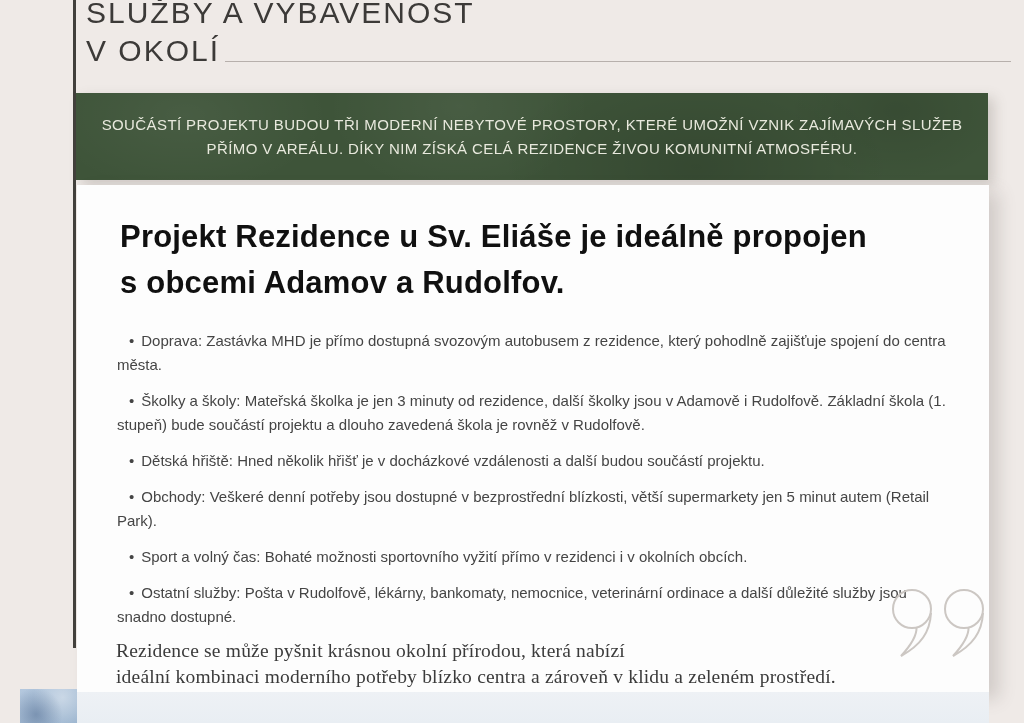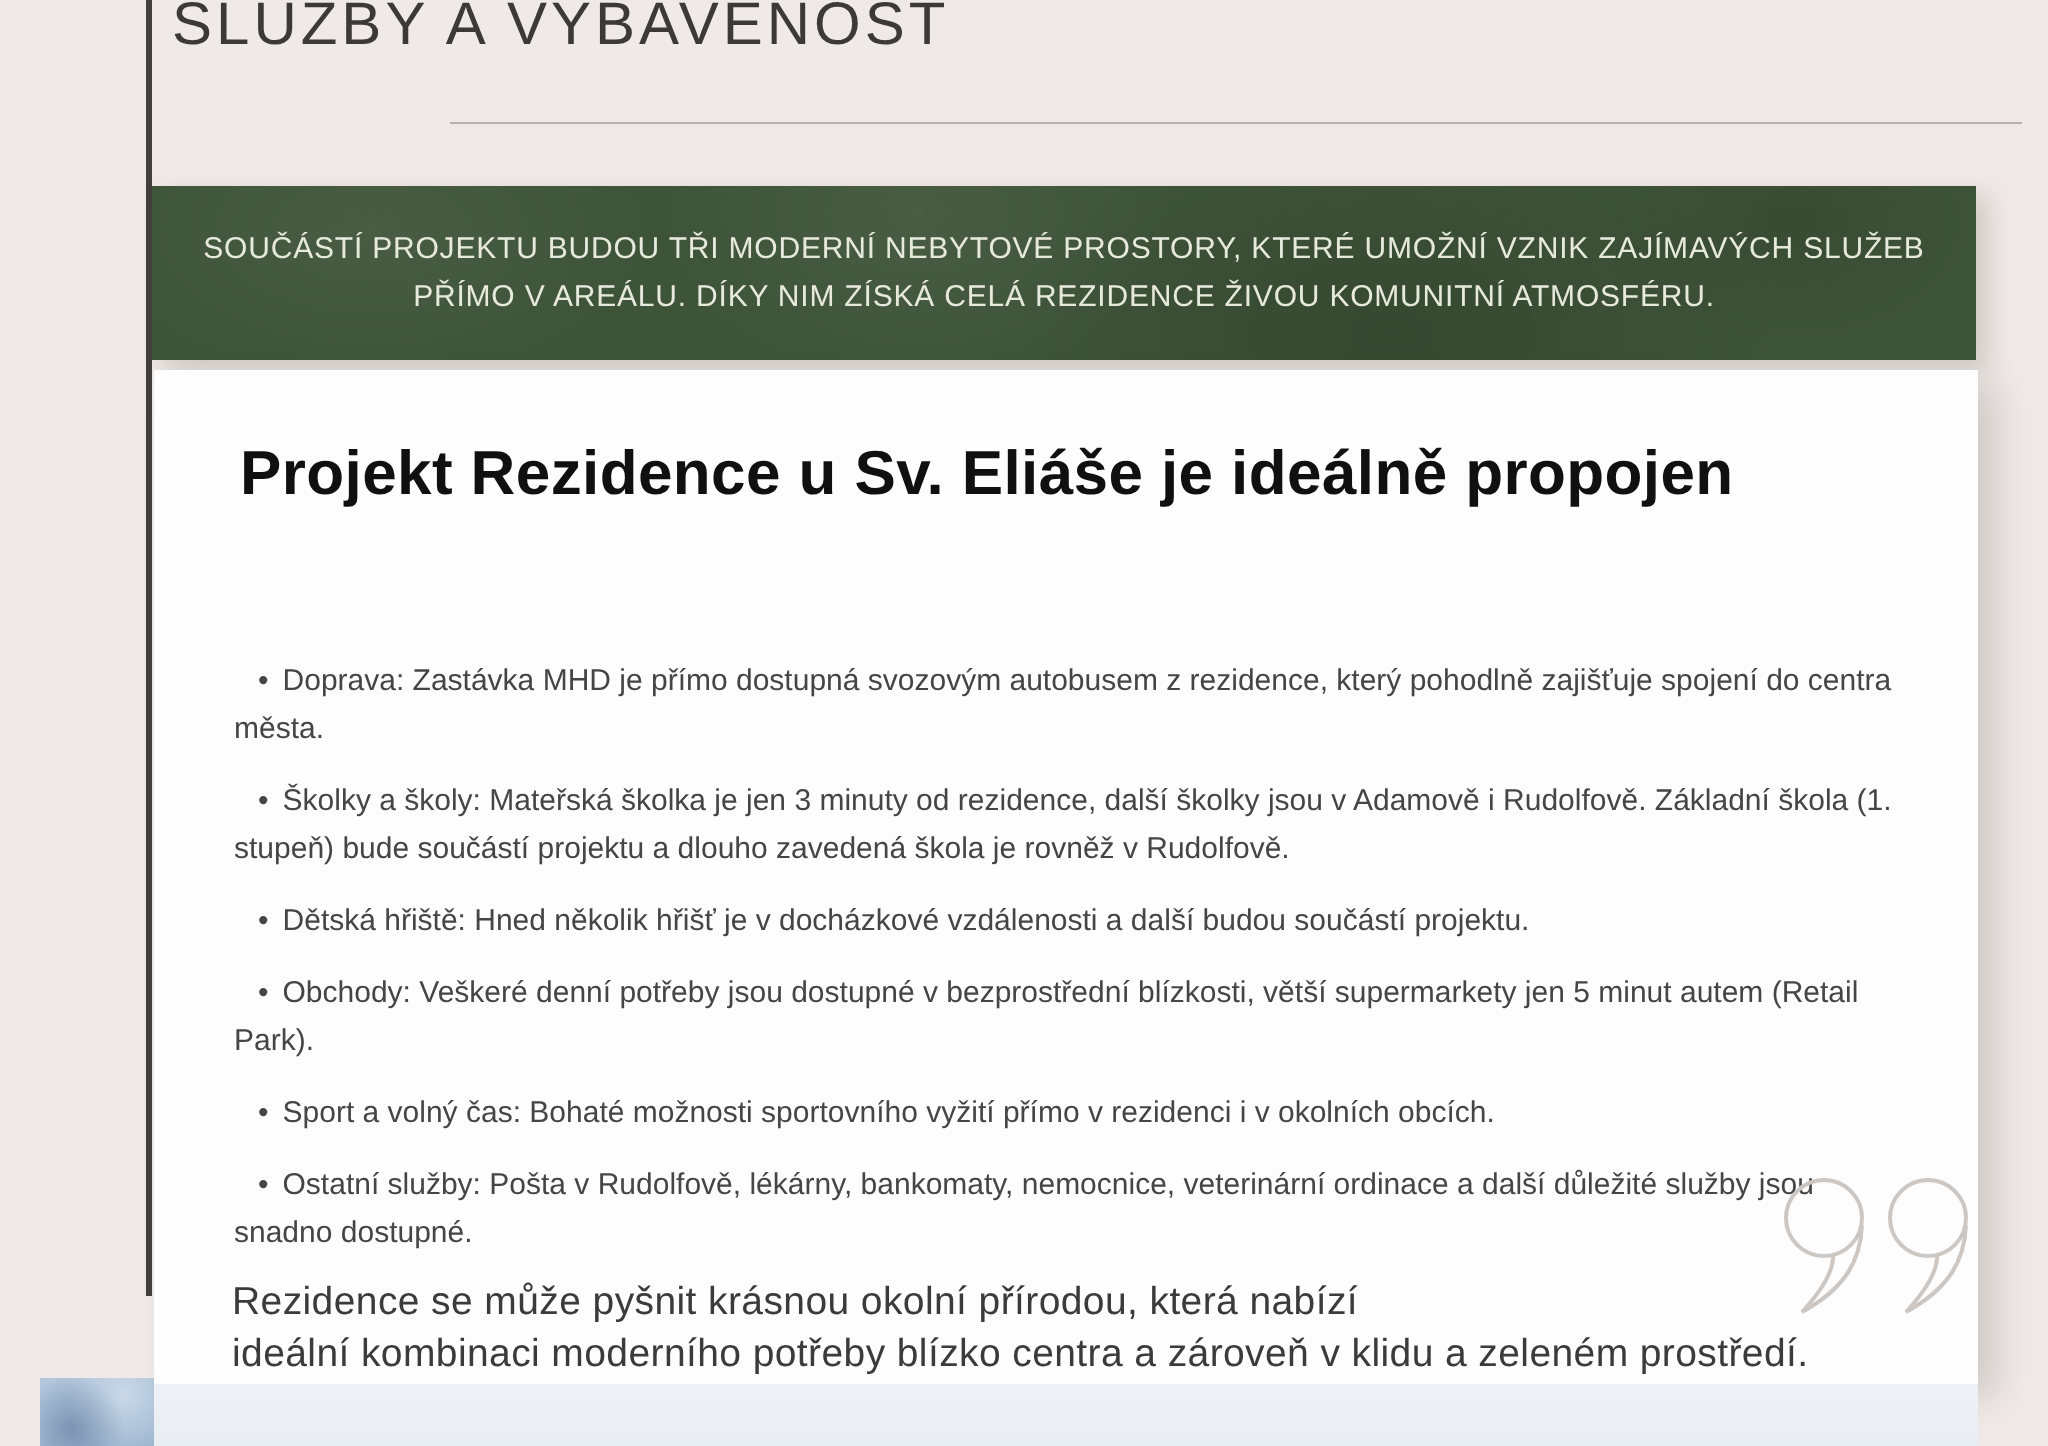--- a/index.html
+++ b/index.html
@@ -57,21 +57,21 @@
   }
   .bullet-item{margin:0 0 12px 0;text-indent:12px;}
   .bullet-item .dot{margin-right:7px;}
   
   .quote-icon{position:absolute;left:866px;top:586px;}
   
   .quote-par{
     position:absolute;left:96px;top:638px;width:840px;
     font-size:19.5px;line-height:26px;color:#3b3b3b;letter-spacing:0.2px;
   }
-  .quote-line{white-space:nowrap;}
+  .quote-line{white-space:nowrap;font-family:Liberation Serif, serif;}
   
   .photo-left{
     position:absolute;left:0;top:689px;width:57px;height:34px;
     background:
       radial-gradient(circle at 28% 75%, rgba(86,112,148,0.55), transparent 55%),
       radial-gradient(circle at 75% 25%, rgba(255,255,255,0.40), transparent 60%),
       linear-gradient(135deg,#b4c8de,#9cb5cf);
   }
   .photo-mid{
     position:absolute;left:57px;top:692px;width:912px;height:31px;
@@ -80,32 +80,34 @@
 </style>
 </head>
 <body>
 
 <div id="page">
 
   <div class="accent-vline"></div>
 
   <div class="page-heading">
     <div>SLUŽBY A VYBAVENOST</div>
+    <div>V OKOLÍ</div>
   </div>
   <div class="heading-rule"></div>
 
   <div class="banner">
     <div class="banner-line">SOUČÁSTÍ PROJEKTU BUDOU TŘI MODERNÍ NEBYTOVÉ PROSTORY, KTERÉ UMOŽNÍ VZNIK ZAJÍMAVÝCH SLUŽEB</div>
     <div class="banner-line">PŘÍMO V AREÁLU. DÍKY NIM ZÍSKÁ CELÁ REZIDENCE ŽIVOU KOMUNITNÍ ATMOSFÉRU.</div>
   </div>
 
   <div class="card"></div>
 
   <div class="card-title">
     <div>Projekt Rezidence u Sv. Eliáše je ideálně propojen</div>
+    <div>s obcemi Adamov a Rudolfov.</div>
   </div>
 
   <div class="bullet-list">
     <p class="bullet-item"><span class="dot">•</span><span>Doprava: Zastávka MHD je přímo dostupná svozovým autobusem z rezidence, který pohodlně zajišťuje spojení do centra města.</span></p>
     <p class="bullet-item"><span class="dot">•</span><span>Školky a školy: Mateřská školka je jen 3 minuty od rezidence, další školky jsou v Adamově i Rudolfově. Základní škola (1. stupeň) bude součástí projektu a dlouho zavedená škola je rovněž v Rudolfově.</span></p>
     <p class="bullet-item"><span class="dot">•</span><span>Dětská hřiště: Hned několik hřišť je v docházkové vzdálenosti a další budou součástí projektu.</span></p>
     <p class="bullet-item"><span class="dot">•</span><span>Obchody: Veškeré denní potřeby jsou dostupné v bezprostřední blízkosti, větší supermarkety jen 5 minut autem (Retail Park).</span></p>
     <p class="bullet-item"><span class="dot">•</span><span>Sport a volný čas: Bohaté možnosti sportovního vyžití přímo v rezidenci i v okolních obcích.</span></p>
     <p class="bullet-item"><span class="dot">•</span><span>Ostatní služby: Pošta v Rudolfově, lékárny, bankomaty, nemocnice, veterinární ordinace a další důležité služby jsou snadno dostupné.</span></p>
   </div>

